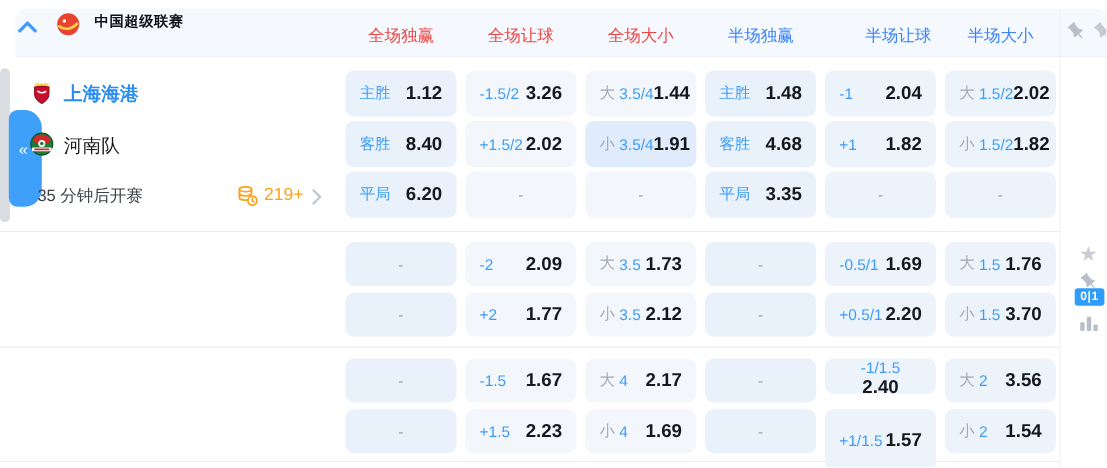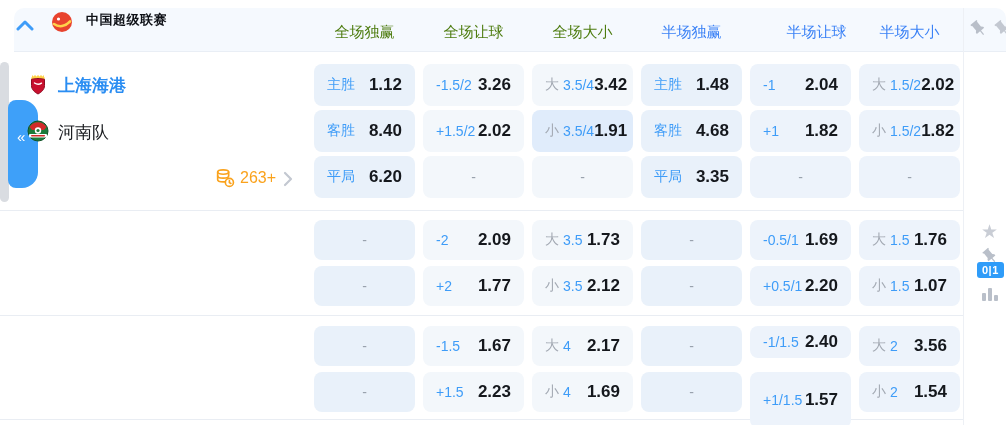--- a/index.html
+++ b/index.html
@@ -6,21 +6,21 @@
   .stage{position:relative;width:1006px;height:425px;background:#fff;overflow:hidden;
          font-family:"Liberation Sans","DejaVu Sans",sans-serif;-webkit-font-smoothing:antialiased;}
 
   
   .header-bar{position:absolute;left:14px;top:8px;width:992px;height:44px;background:#f5f9fe;
               border-radius:10px 10px 0 0;border-bottom:1px solid #e9eef5;box-sizing:border-box;}
   .collapse-chevron{position:absolute;left:16px;top:17px;width:18px;height:12px;cursor:pointer;}
   .league-logo{position:absolute;left:50px;top:10px;width:24px;height:24px;}
   .league-title{position:absolute;left:86px;top:11px;font-size:13px;font-weight:bold;color:#0d1016;letter-spacing:.5px;}
   .col-head{position:absolute;top:23px;width:109px;text-align:center;font-size:15px;cursor:pointer;}
-  .col-head.dark{color:#4d7c0f;font-family:Liberation Mono, monospace;}
+  .col-head.dark{color:#ef4444;font-family:Liberation Mono, monospace;}
   .col-head.blue{color:#3b82f6;}
 
   
   .v-divider{position:absolute;left:963px;top:8px;width:1px;height:417px;background:#edf0f5;}
   .pin-top-1{position:absolute;left:969px;top:19px;}
   .pin-top-2{position:absolute;left:993px;top:19px;}
   .icon-pin svg{display:block;}
   .mid-star{position:absolute;left:981px;top:223px;font-size:19px;color:#c9cdd5;line-height:18px;cursor:pointer;}
   .mid-pin{position:absolute;left:981px;top:247px;cursor:pointer;}
   .score-badge{position:absolute;left:977px;top:262px;height:16px;line-height:16px;padding:0 5px;
@@ -136,31 +136,32 @@
       <circle cx="12" cy="12" r="10" fill="#1c7a3a" stroke="#0f5226" stroke-width="1"></circle>
       <path d="M3.5 8a10 10 0 0 1 17 0l-2.5 3h-12z" fill="#d12a2a"></path>
       <circle cx="12" cy="11.5" r="3.2" fill="#fff"></circle>
       <circle cx="12" cy="11.5" r="1.6" fill="#1c7a3a"></circle>
       <rect x="3" y="15" width="18" height="3.6" rx="1" fill="#fff"></rect>
       <rect x="5" y="16" width="14" height="1.6" rx=".8" fill="#d12a2a"></rect>
     </svg>
   </div>
   <div class="away-name">河南队</div>
 
+  <div class="kickoff-note">35 分钟后开赛</div>
 
   <div class="coins-icon">
     <svg width="22" height="22" viewBox="0 0 24 24" fill="none" stroke="#faa21c" stroke-width="1.8" stroke-linecap="round">
       <ellipse cx="10" cy="5.5" rx="6" ry="2.4"></ellipse>
       <path d="M4 5.5v4.2c0 1.3 2.7 2.4 6 2.4s6-1.1 6-2.4V5.5"></path>
       <path d="M4 9.7v4.2c0 1.3 2.7 2.4 6 2.4 .6 0 1.2 0 1.7-.1"></path>
       <circle cx="16.8" cy="16.8" r="4.4" fill="#fff"></circle>
       <path d="M16.8 14.8v2.2l1.6 1"></path>
     </svg>
   </div>
-  <div class="extra-markets">263+</div>
+  <div class="extra-markets">219+</div>
   <div class="more-chevron">
     <svg width="10" height="16" viewBox="0 0 10 16">
       <polyline points="2,2 8,8 2,14" fill="none" stroke="#c3c8d1" stroke-width="2.2" stroke-linecap="round" stroke-linejoin="round"></polyline>
     </svg>
   </div>
 
   <div class="sep" style="top:210px"></div>
   <div class="sep" style="top:315px"></div>
   <div class="sep" style="top:419px"></div>
 
@@ -175,21 +176,21 @@
         <span class="cell-left">
           <span class="cell-label">-1.5/2</span>
         </span>
         <span class="cell-value">3.26</span>
       </div>
       <div class="odds-cell tint-a" style="left: 532px; top: 64px; width: 101px; height: 42px;">
         <span class="cell-left">
           <span class="cell-side">大</span>
           <span class="cell-label">3.5/4</span>
         </span>
-        <span class="cell-value">3.42</span>
+        <span class="cell-value">1.44</span>
       </div>
       <div class="odds-cell tint-b" style="left: 641px; top: 64px; width: 101px; height: 42px;">
         <span class="cell-left">
           <span class="cell-label">主胜</span>
         </span>
         <span class="cell-value">1.48</span>
       </div>
       <div class="odds-cell tint-c" style="left: 750px; top: 64px; width: 101px; height: 42px;">
         <span class="cell-left">
           <span class="cell-label">-1</span>
@@ -304,38 +305,38 @@
         <span class="cell-left">
           <span class="cell-label">+0.5/1</span>
         </span>
         <span class="cell-value">2.20</span>
       </div>
       <div class="odds-cell tint-c" style="left: 859px; top: 266px; width: 101px; height: 40px;">
         <span class="cell-left">
           <span class="cell-side">小</span>
           <span class="cell-label">1.5</span>
         </span>
-        <span class="cell-value">1.07</span>
+        <span class="cell-value">3.70</span>
       </div>
       <div class="odds-cell tint-b dash" style="left: 314px; top: 326px; width: 101px; height: 40px;">-</div>
       <div class="odds-cell tint-a" style="left: 423px; top: 326px; width: 101px; height: 40px;">
         <span class="cell-left">
           <span class="cell-label">-1.5</span>
         </span>
         <span class="cell-value">1.67</span>
       </div>
       <div class="odds-cell tint-a" style="left: 532px; top: 326px; width: 101px; height: 40px;">
         <span class="cell-left">
           <span class="cell-side">大</span>
           <span class="cell-label">4</span>
         </span>
         <span class="cell-value">2.17</span>
       </div>
       <div class="odds-cell tint-b dash" style="left: 641px; top: 326px; width: 101px; height: 40px;">-</div>
-      <div class="odds-cell tint-c" style="left: 750px; top: 326px; width: 101px; height: 32px;">
+      <div class="odds-cell tint-c" style="left: 750px; top: 326px; width: 101px; height: 32px; flex-direction: column;">
         <span class="cell-left">
           <span class="cell-label">-1/1.5</span>
         </span>
         <span class="cell-value">2.40</span>
       </div>
       <div class="odds-cell tint-c" style="left: 859px; top: 326px; width: 101px; height: 40px;">
         <span class="cell-left">
           <span class="cell-side">大</span>
           <span class="cell-label">2</span>
         </span>

